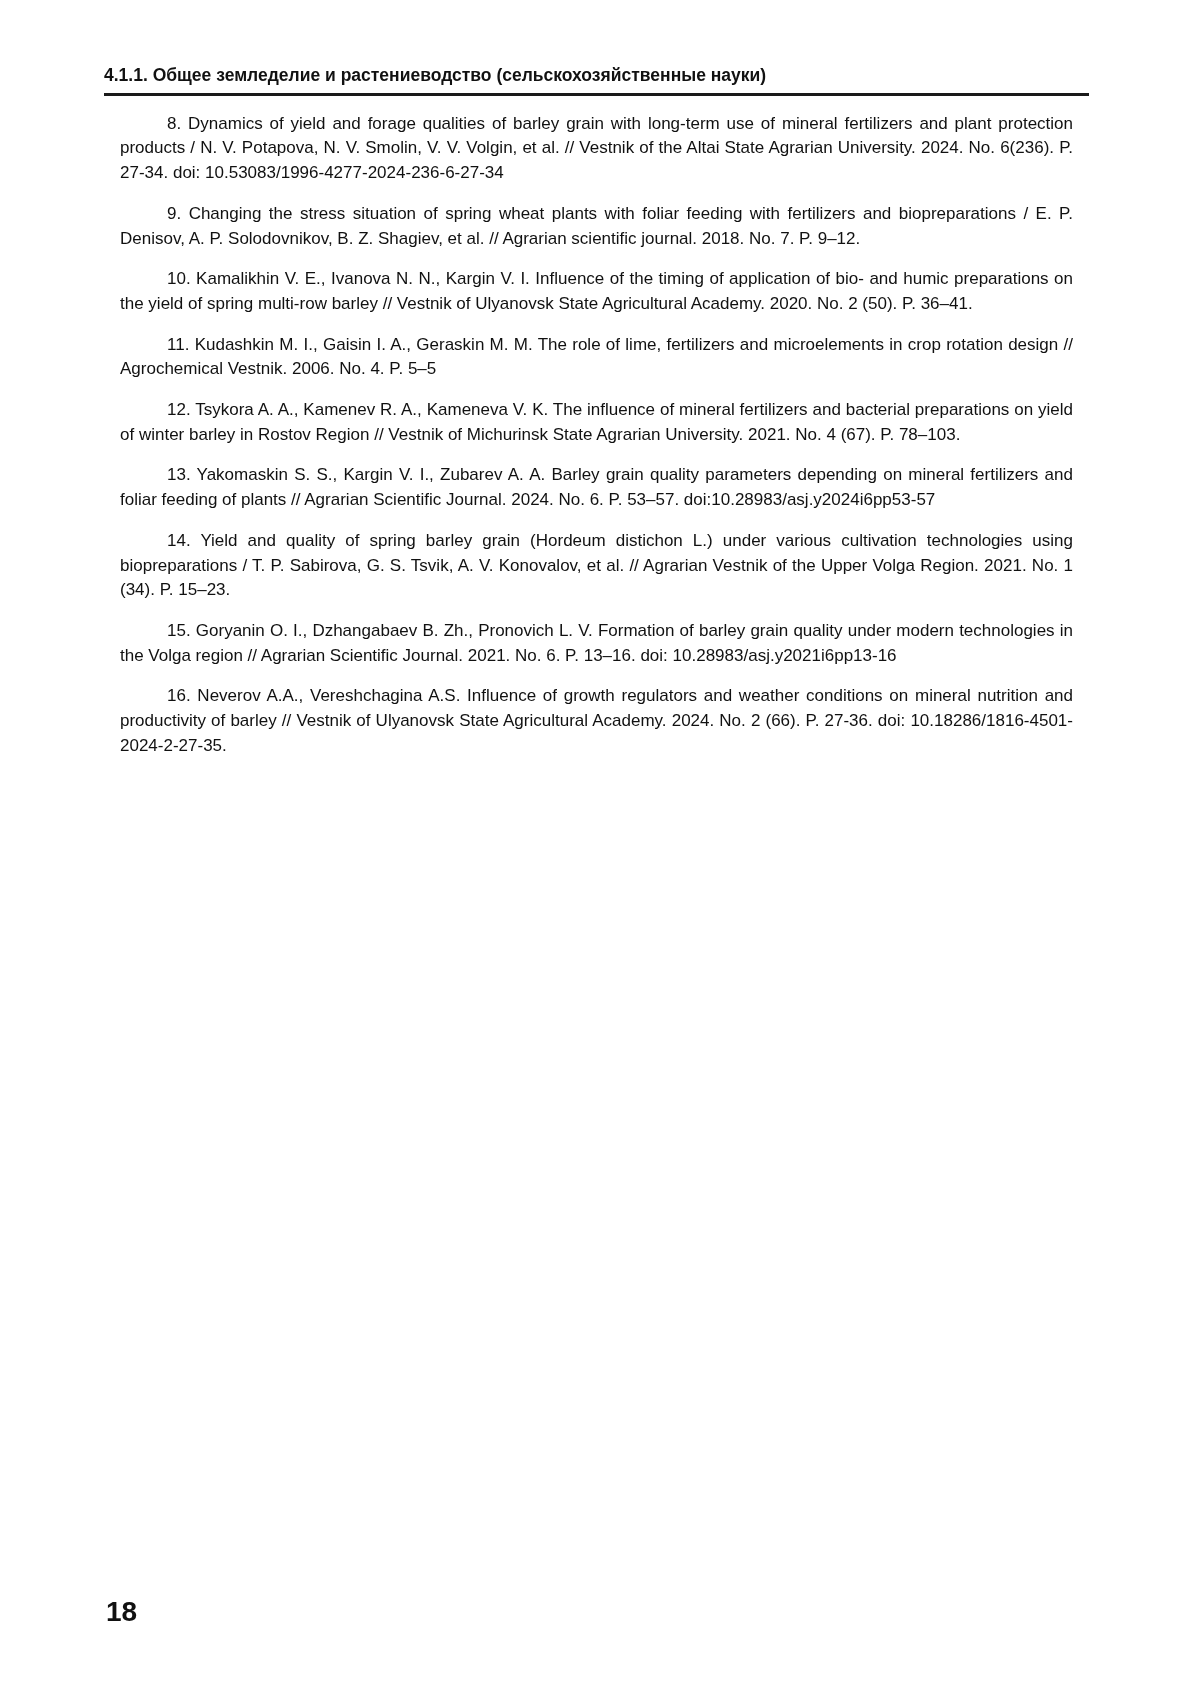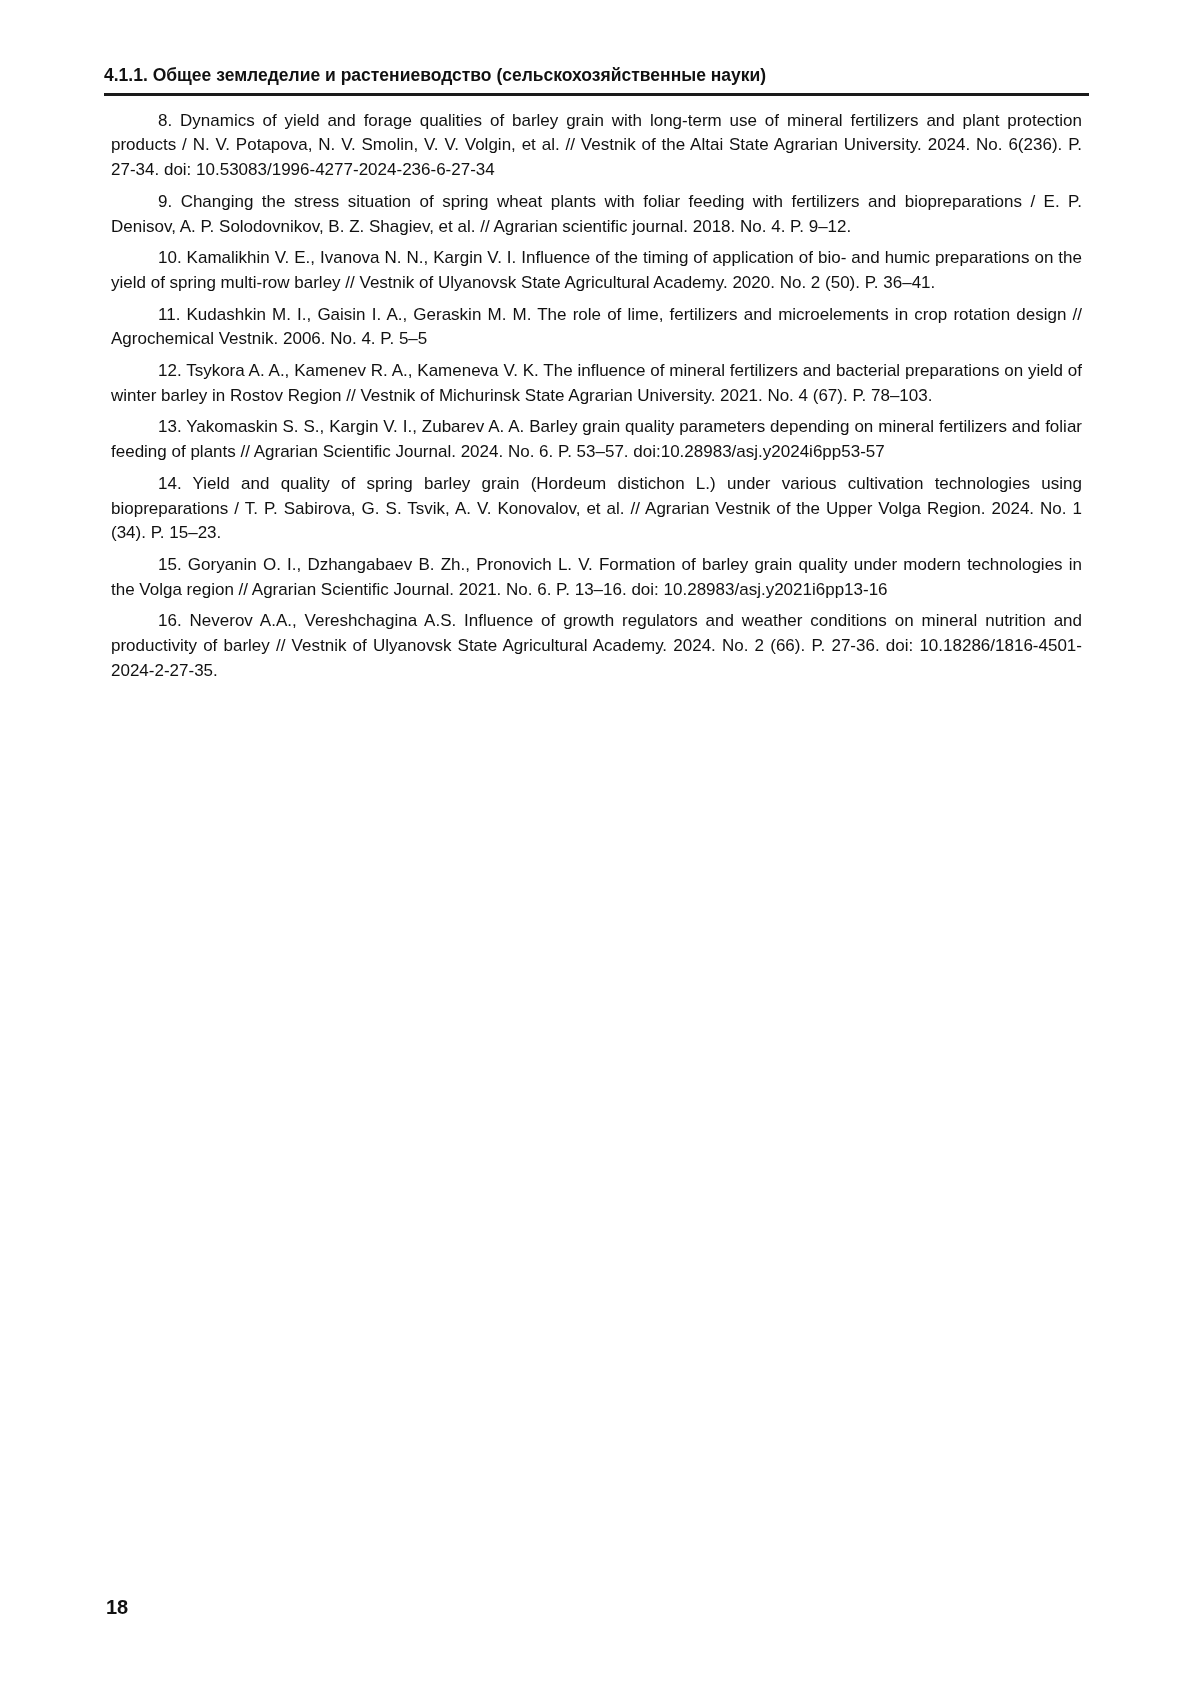--- a/index.html
+++ b/index.html
@@ -28,50 +28,50 @@
     font-size: 17.5px;
     font-weight: bold;
     line-height: 1.3;
     color: #111111;
     border-bottom: 3px solid #1a1a1a;
   }
   .references {
     margin-top: 13px;
   }
   .references p {
-    margin: 7px;
+    margin: 16px;
     font-size: 17px;
     line-height: 24.7px;
     text-align: justify;
     text-indent: 47px;
     color: #111111;
   }
   .page-number {
     position: absolute;
     left: 106px;
     top: 1596px;
-    font-size: 20px;
+    font-size: 28px;
     font-weight: bold;
     color: #111111;
   }
 </style>
 </head>
 <body>
 
 <div class="page">
   <div class="content">
     <h1 class="section-heading">4.1.1. Общее земледелие и растениеводство (сельскохозяйственные науки)</h1>
 
     <div class="references">
       <p>8. Dynamics of yield and forage qualities of barley grain with long-term use of mineral fertilizers and plant protection products / N. V. Potapova, N. V. Smolin, V. V. Volgin, et al. // Vestnik of the Altai State Agrarian University. 2024. No. 6(236). P. 27-34. doi: 10.53083/1996-4277-2024-236-6-27-34</p>
-      <p>9. Changing the stress situation of spring wheat plants with foliar feeding with fertilizers and biopreparations / E. P. Denisov, A. P. Solodovnikov, B. Z. Shagiev, et al. // Agrarian scientific journal. 2018. No. 4. P. 9–12.</p>
+      <p>9. Changing the stress situation of spring wheat plants with foliar feeding with fertilizers and biopreparations / E. P. Denisov, A. P. Solodovnikov, B. Z. Shagiev, et al. // Agrarian scientific journal. 2018. No. 7. P. 9–12.</p>
       <p>10. Kamalikhin V. E., Ivanova N. N., Kargin V. I. Influence of the timing of application of bio- and humic preparations on the yield of spring multi-row barley // Vestnik of Ulyanovsk State Agricultural Academy. 2020. No. 2 (50). P. 36–41.</p>
       <p>11. Kudashkin M. I., Gaisin I. A., Geraskin M. M. The role of lime, fertilizers and microelements in crop rotation design // Agrochemical Vestnik. 2006. No. 4. P. 5–5</p>
       <p>12. Tsykora A. A., Kamenev R. A., Kameneva V. K. The influence of mineral fertilizers and bacterial preparations on yield of winter barley in Rostov Region // Vestnik of Michurinsk State Agrarian University. 2021. No. 4 (67). P. 78–103.</p>
       <p>13. Yakomaskin S. S., Kargin V. I., Zubarev A. A. Barley grain quality parameters depending on mineral fertilizers and foliar feeding of plants // Agrarian Scientific Journal. 2024. No. 6. P. 53–57. doi:10.28983/asj.y2024i6pp53-57</p>
-      <p>14. Yield and quality of spring barley grain (Hordeum distichon L.) under various cultivation technologies using biopreparations / T. P. Sabirova, G. S. Tsvik, A. V. Konovalov, et al. // Agrarian Vestnik of the Upper Volga Region. 2024. No. 1 (34). P. 15–23.</p>
+      <p>14. Yield and quality of spring barley grain (Hordeum distichon L.) under various cultivation technologies using biopreparations / T. P. Sabirova, G. S. Tsvik, A. V. Konovalov, et al. // Agrarian Vestnik of the Upper Volga Region. 2021. No. 1 (34). P. 15–23.</p>
       <p>15. Goryanin O. I., Dzhangabaev B. Zh., Pronovich L. V. Formation of barley grain quality under modern technologies in the Volga region // Agrarian Scientific Journal. 2021. No. 6. P. 13–16. doi: 10.28983/asj.y2021i6pp13-16</p>
       <p>16. Neverov A.A., Vereshchagina A.S. Influence of growth regulators and weather conditions on mineral nutrition and productivity of barley // Vestnik of Ulyanovsk State Agricultural Academy. 2024. No. 2 (66). P. 27-36. doi: 10.18286/1816-4501-2024-2-27-35.</p>
     </div>
   </div>
 
   <div class="page-number">18</div>
 </div>
 
 </body></html>

